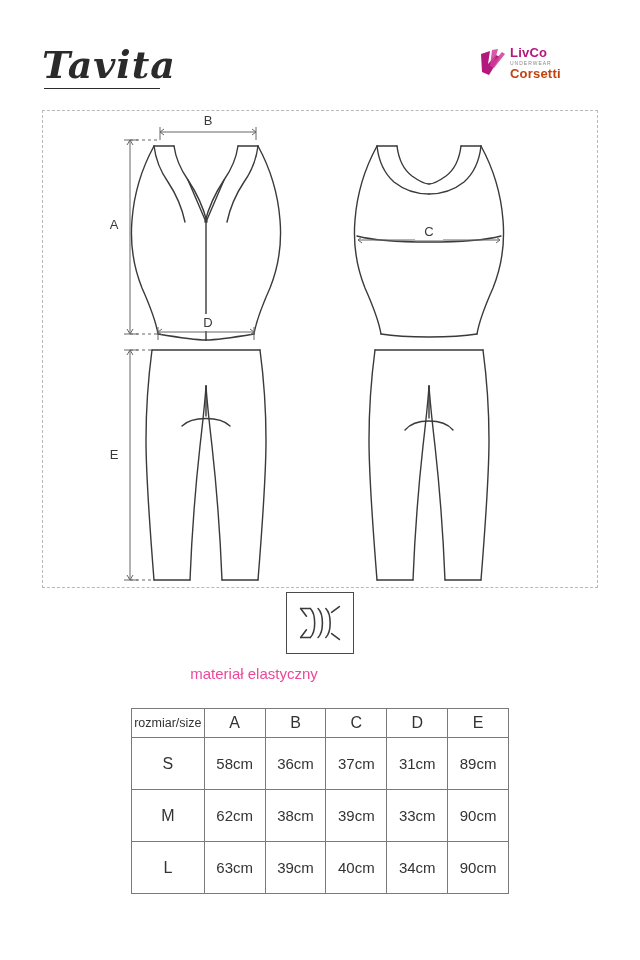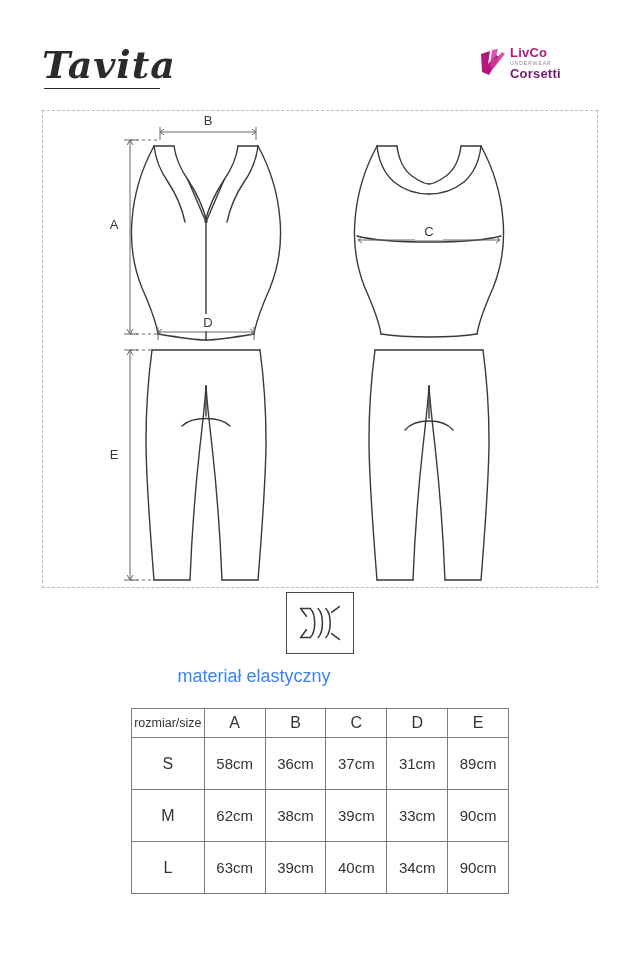--- a/index.html
+++ b/index.html
@@ -70,21 +70,21 @@
   }
   .logo-sub {
     font-size: 5px;
     color: #888;
     letter-spacing: 1px;
     margin-top: 1px;
   }
   .logo-corsetti {
     font-size: 13px;
     font-weight: bold;
-    color: #701a75;
+    color: #c2410c;
     letter-spacing: 0.2px;
     margin-top: 1px;
   }
 
   
   .drawing-panel {
     position: absolute;
     left: 42px;
     top: 110px;
     width: 556px;
@@ -109,22 +109,22 @@
     height: 62px;
     border: 1px solid #4a4a4a;
     box-sizing: border-box;
   }
   .material-caption {
     position: absolute;
     left: 0;
     top: 664px;
     width: 508px;
     text-align: center;
-    font-size: 18px;
-    color: #3b82f6;
+    font-size: 15px;
+    color: #ec4899;
     line-height: 1.35;
   }
 
   
   .size-table {
     position: absolute;
     left: 131px;
     top: 708px;
     width: 378px;
     border-collapse: collapse;

